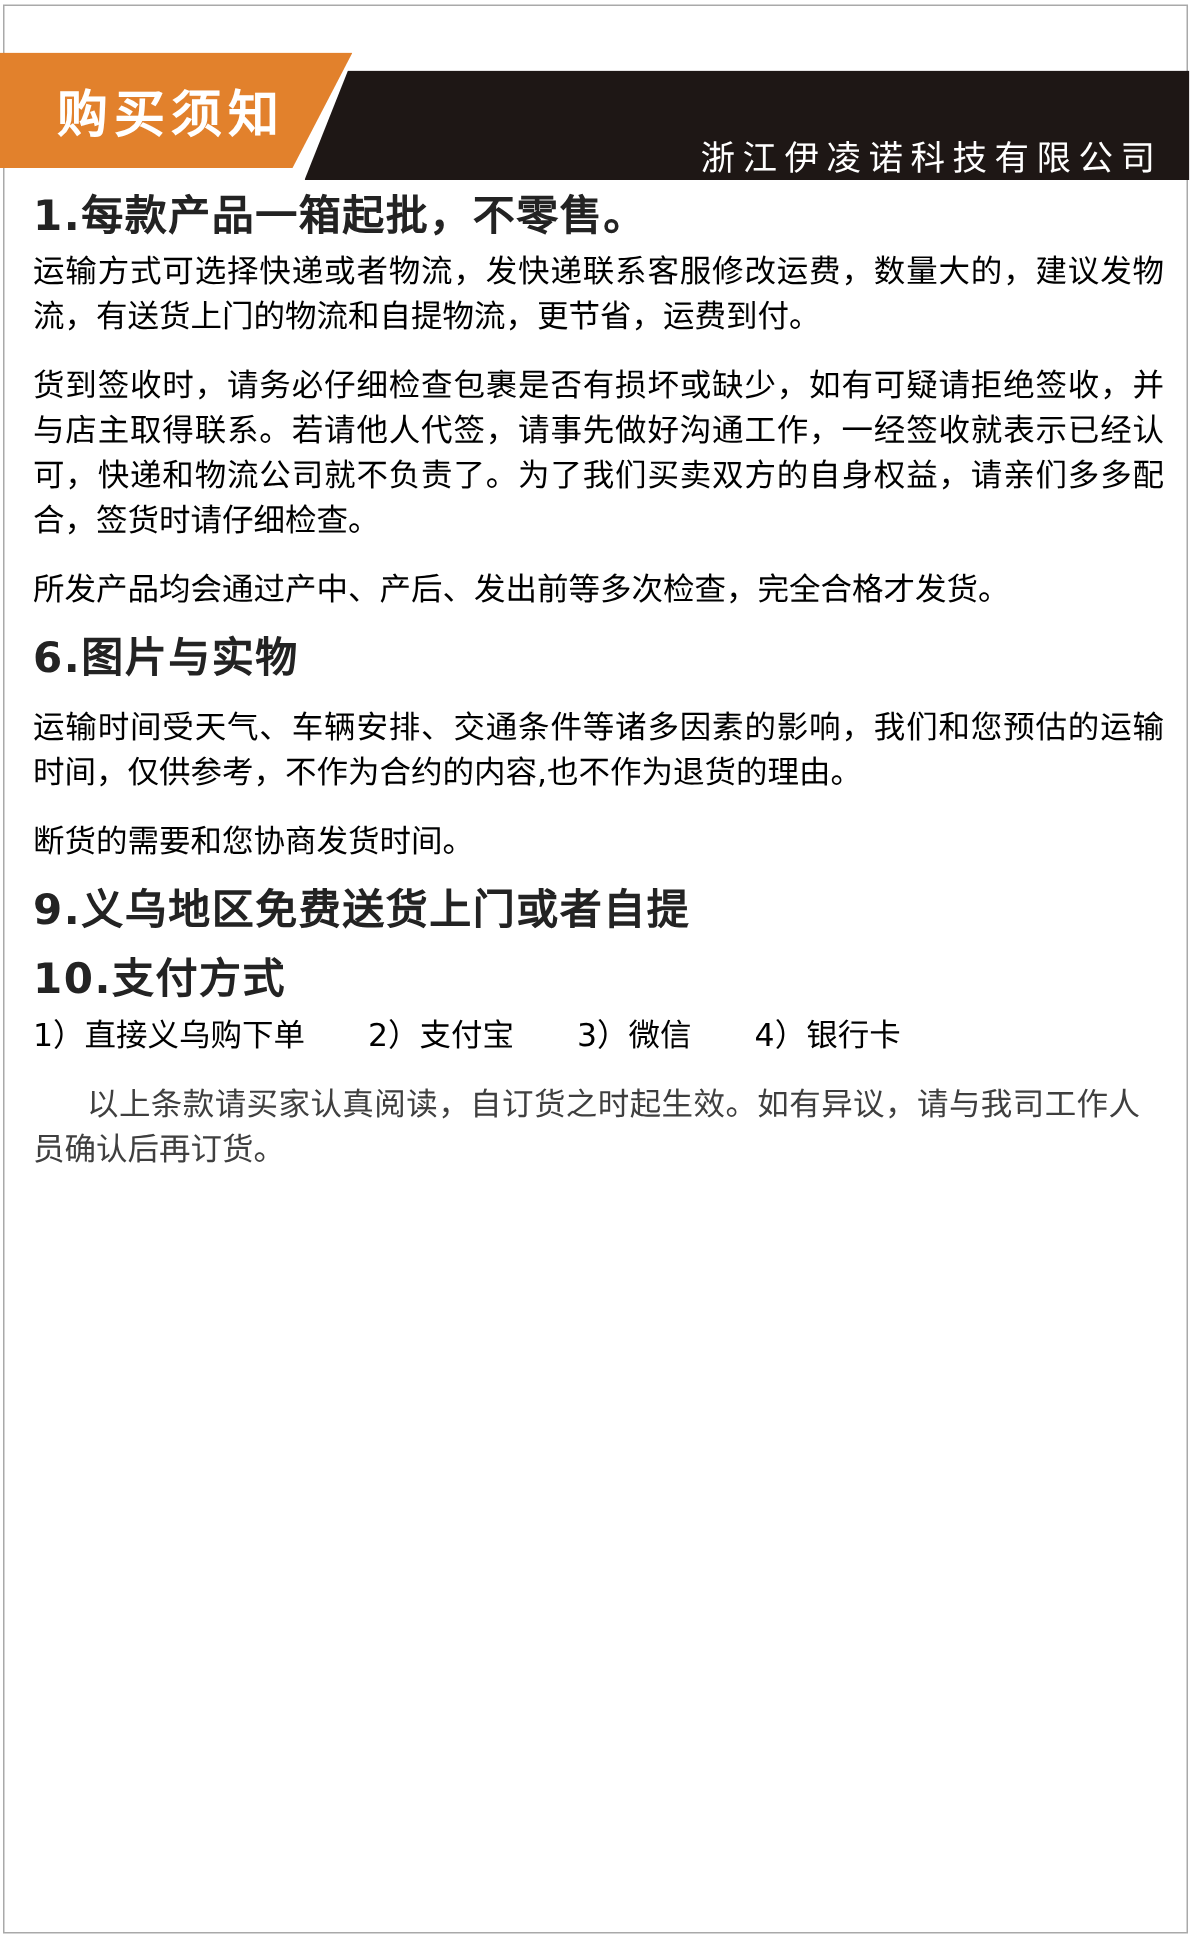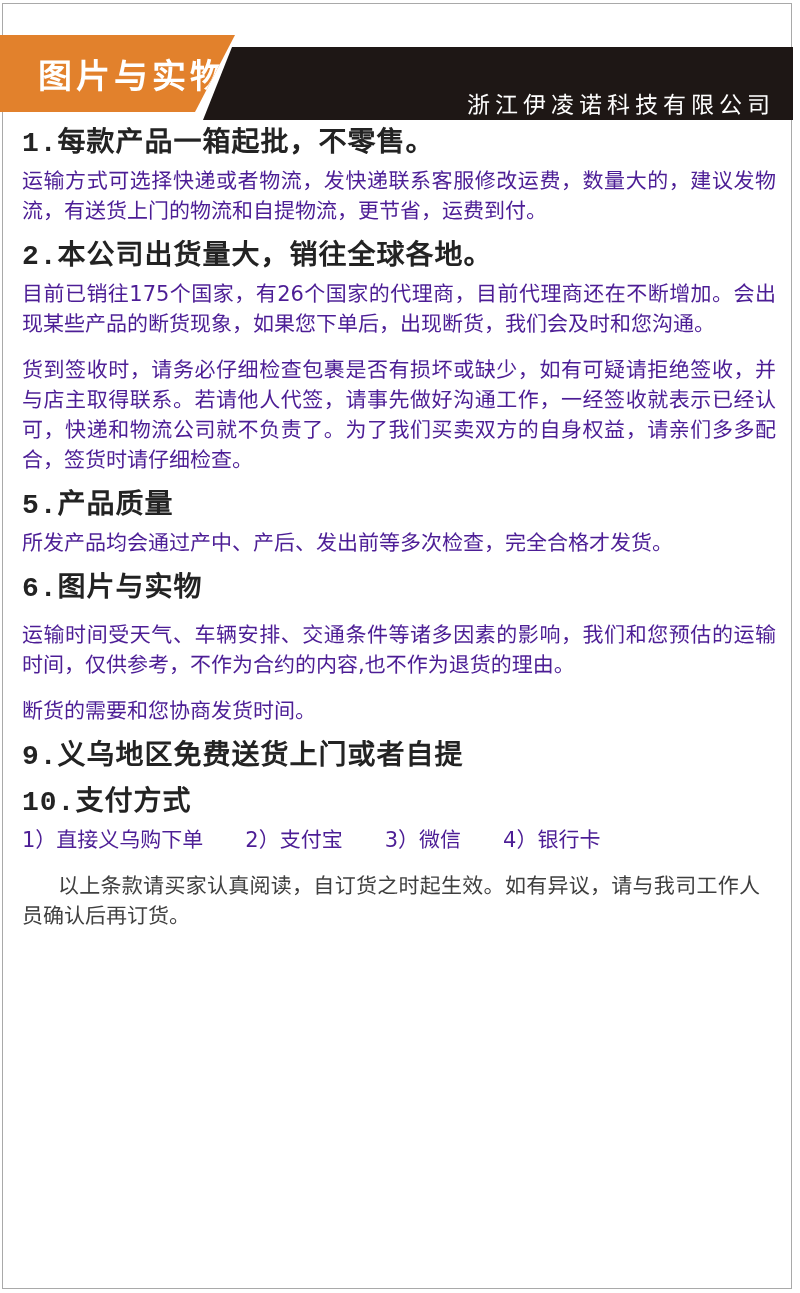--- a/index.html
+++ b/index.html
@@ -83,27 +83,26 @@
     z-index: 2;
   }
   .section { margin: 0 0 16px 0; }
   .sec-heading {
     margin: 0 0 7px 0;
     font-size: 28px;
     line-height: 30px;
     font-weight: 700;
     color: #232323;
     letter-spacing: 1px;
-    font-family: Liberation Mono, monospace;
   }
   .sec-body {
     margin: 0;
     font-size: 21px;
     line-height: 30px;
-    color: #4c1d95;
+    color: #000000;
     text-align: justify;
   }
   .closing {
     margin: 2px 16px 0 0;
     font-size: 21px;
     line-height: 30px;
     color: #3f3f3f;
     text-align: justify;
     text-indent: 36px;
   }
@@ -112,44 +111,39 @@
 <body>
 
 <div class="page">
   <div class="page-border"></div>
 
   <header class="header">
     <div class="black-bar">
       <span class="company">浙江伊凌诺科技有限公司</span>
     </div>
     <div class="orange-banner">
-      <span class="title">图片与实物</span>
+      <span class="title">购买须知</span>
     </div>
   </header>
 
   <main class="content">
     <section class="section">
       <h2 class="sec-heading">1.每款产品一箱起批，不零售。</h2>
       <p class="sec-body">运输方式可选择快递或者物流，发快递联系客服修改运费，数量大的，建议发物流，有送货上门的物流和自提物流，更节省，运费到付。</p>
     </section>
 
-    <section class="section">
-      <h2 class="sec-heading">2.本公司出货量大，销往全球各地。</h2>
-      <p class="sec-body">目前已销往175个国家，有26个国家的代理商，目前代理商还在不断增加。会出现某些产品的断货现象，如果您下单后，出现断货，我们会及时和您沟通。</p>
-    </section>
 
     <section class="section">
       <p class="sec-body">货到签收时，请务必仔细检查包裹是否有损坏或缺少，如有可疑请拒绝签收，并与店主取得联系。若请他人代签，请事先做好沟通工作，一经签收就表示已经认可，快递和物流公司就不负责了。为了我们买卖双方的自身权益，请亲们多多配合，签货时请仔细检查。</p>
     </section>
 
     <section class="section">
     </section>
 
     <section class="section">
-      <h2 class="sec-heading">5.产品质量</h2>
       <p class="sec-body">所发产品均会通过产中、产后、发出前等多次检查，完全合格才发货。</p>
     </section>
 
     <section class="section">
       <h2 class="sec-heading">6.图片与实物</h2>
     </section>
 
     <section class="section">
       <p class="sec-body">运输时间受天气、车辆安排、交通条件等诸多因素的影响，我们和您预估的运输时间，仅供参考，不作为合约的内容,也不作为退货的理由。</p>
     </section>

